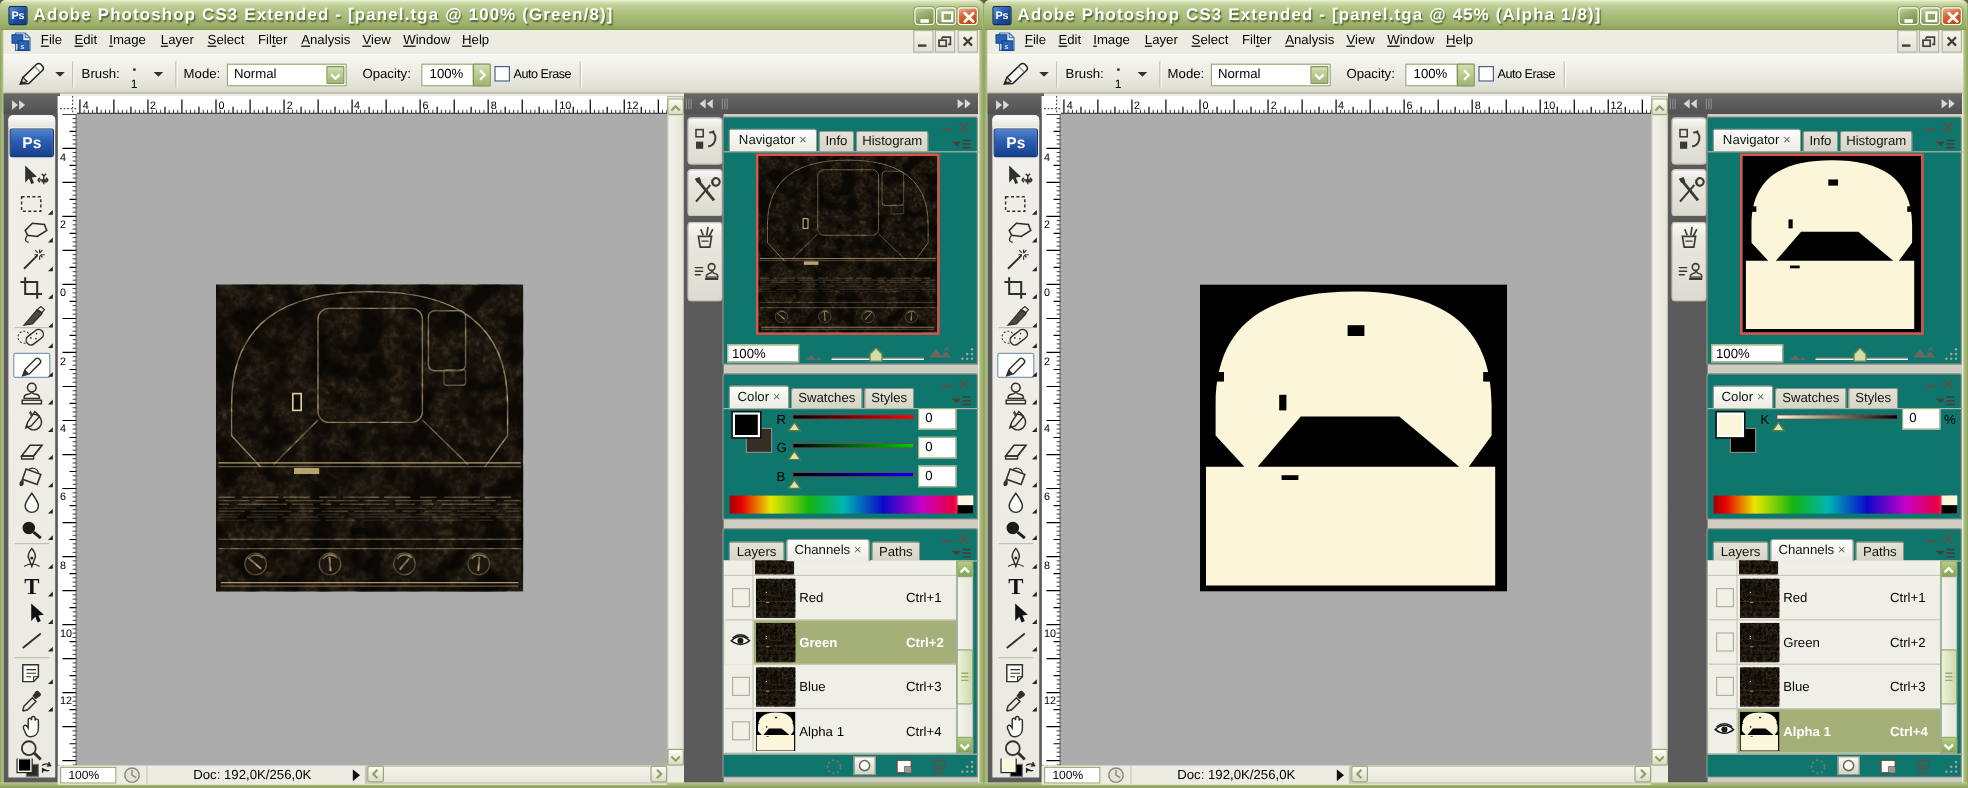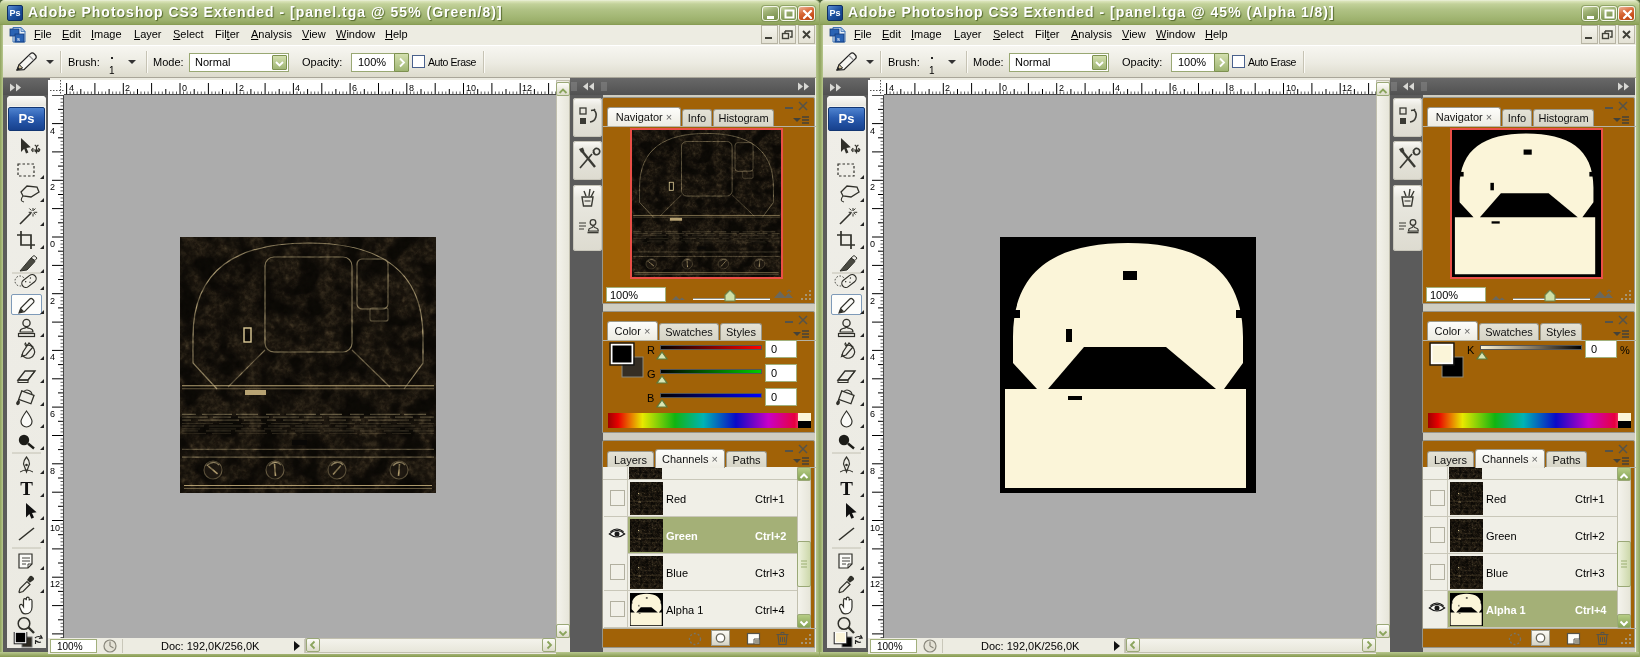--- a/index.html
+++ b/index.html
@@ -41,21 +41,21 @@
 .pslogo{position:absolute;left:1px;top:11px;width:37px;height:24px;border-radius:2px;
  background:linear-gradient(180deg,#4f83cf 0%,#2a5cb0 45%,#17418d 100%);border:1px solid #123672;
  color:#fff;font-weight:bold;font-size:13px;text-align:center;line-height:22px}
 .toolsel{position:absolute;left:4px;width:31px;height:21px;background:#fdfdfb;
  border:1px solid #7e9ab8;border-radius:2px}
 .canvas{position:absolute;background:#acacac}
 .dockR{position:absolute;top:78px;width:248px;height:574px;background:#5b5b5b}
 .iconcard{position:absolute;left:3px;width:29px;border-radius:3px;
  background:linear-gradient(180deg,#fcfbf8 0%,#e9e8e0 20%,#dddbd0 100%);
  box-shadow:inset 0 0 0 1px #c8c6ba}
-.palette{position:absolute;background:#a16207;border:1px solid #98968a;border-radius:2px 2px 0 0}
+.palette{position:absolute;background:#0f766e;border:1px solid #98968a;border-radius:2px 2px 0 0}
 .tab{position:absolute;font-size:11px;color:#111;text-align:center;
  border:1px solid #9a988b;border-bottom:none;border-radius:3px 3px 0 0;
  background:linear-gradient(180deg,#e4e2d6,#d6d4c6);height:17px;line-height:16px}
 .tab.active{background:linear-gradient(180deg,#fdfdfb 0%,#f2f1ea 70%,#edece3 100%);height:19px;line-height:18px;z-index:3}
 .tabline{position:absolute;height:1px;background:#b5b3a5}
 .navthumb{position:absolute;border:2px solid #ea4f47}
 .field{position:absolute;background:#fff;border:1px solid #a2b07c;font-size:11px;color:#000}
 .specbar{position:absolute;background:linear-gradient(90deg,#9d0000 0%,#e80000 5%,#e8e800 17%,#11b411 33%,#00b4b4 47%,#0a0ac8 63%,#c800c8 79%,#e80040 92%,#ffb4c8 99%)}
 .chanrow{position:absolute;left:1px;width:193px;height:37px;border-bottom:1px solid #c9c7b9;font-size:11px}
 .chanrow .nm{position:absolute;left:62px;top:13px}
@@ -146,21 +146,21 @@
 <path d="M2,3.4 Q8,-1.6 14,3.4" fill="none" stroke="#1a1a1a" stroke-width="1"></path>
 </symbol>
     </defs>
   </svg>
 <div class="win" style="left:0px">
     <div class="abs" style="left:0;top:25px;width:3px;height:627px;background:linear-gradient(90deg,#8fa35d,#b8c88f)"></div>
     <div class="abs" style="right:0;top:25px;width:4px;height:627px;background:linear-gradient(90deg,#b8c88f,#8fa35d)"></div>
     <div class="abs" style="left:0;top:652px;width:819px;height:5px;background:linear-gradient(180deg,#b8c88f,#86994f)"></div>
     <div class="titlebar"></div>
     <div class="psicon">Ps</div>
-    <div class="title-text">Adobe Photoshop CS3 Extended - [panel.tga @ 55% (Green/8)]</div>
+    <div class="title-text">Adobe Photoshop CS3 Extended - [panel.tga @ 100% (Green/8)]</div>
     <div class="capbtn green" style="left:762px">
       <svg width="17" height="15">
         <rect x="4" y="9" width="7" height="3" fill="#fff"></rect>
       </svg>
     </div>
     <div class="capbtn green" style="left:780px">
       <svg width="17" height="15">
         <rect x="4.5" y="3.5" width="8" height="7" fill="none" stroke="#fff" stroke-width="2"></rect>
       </svg>
     </div>

